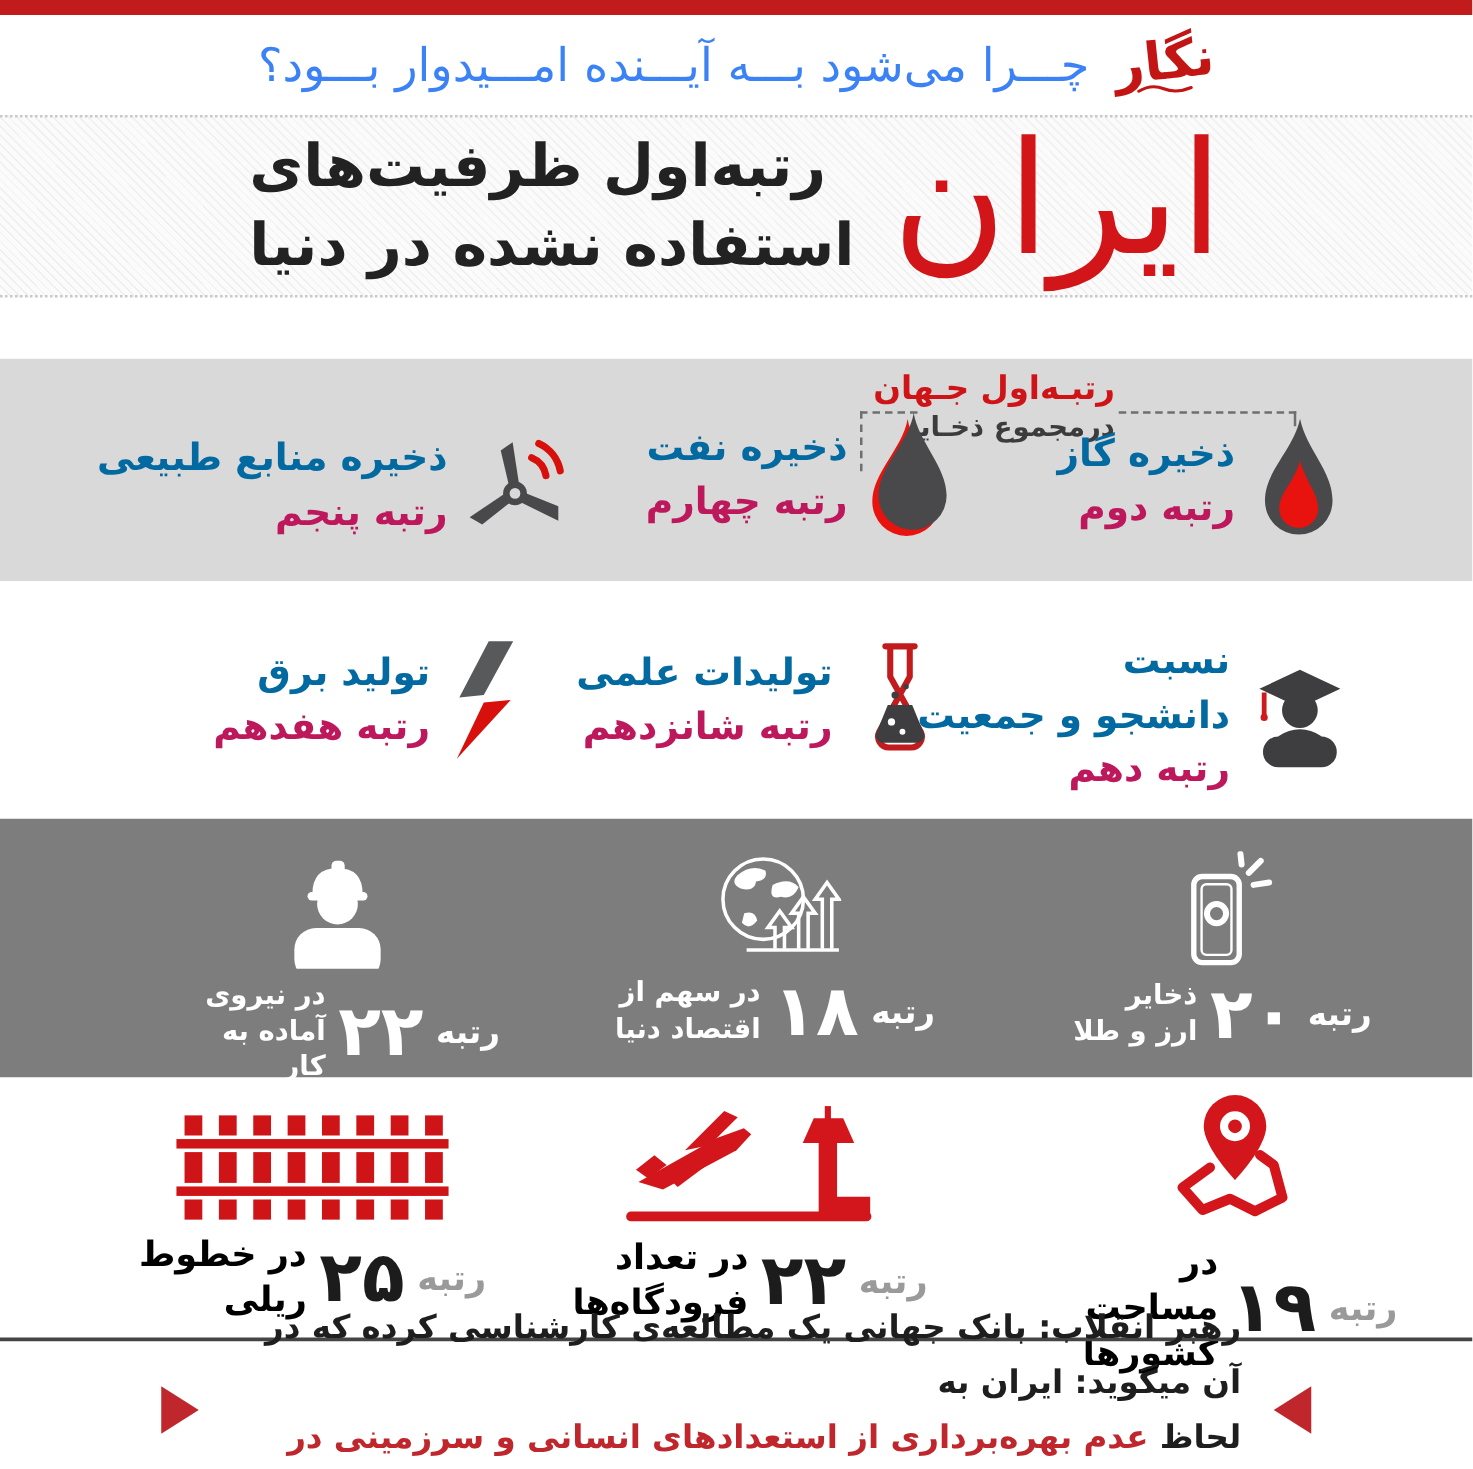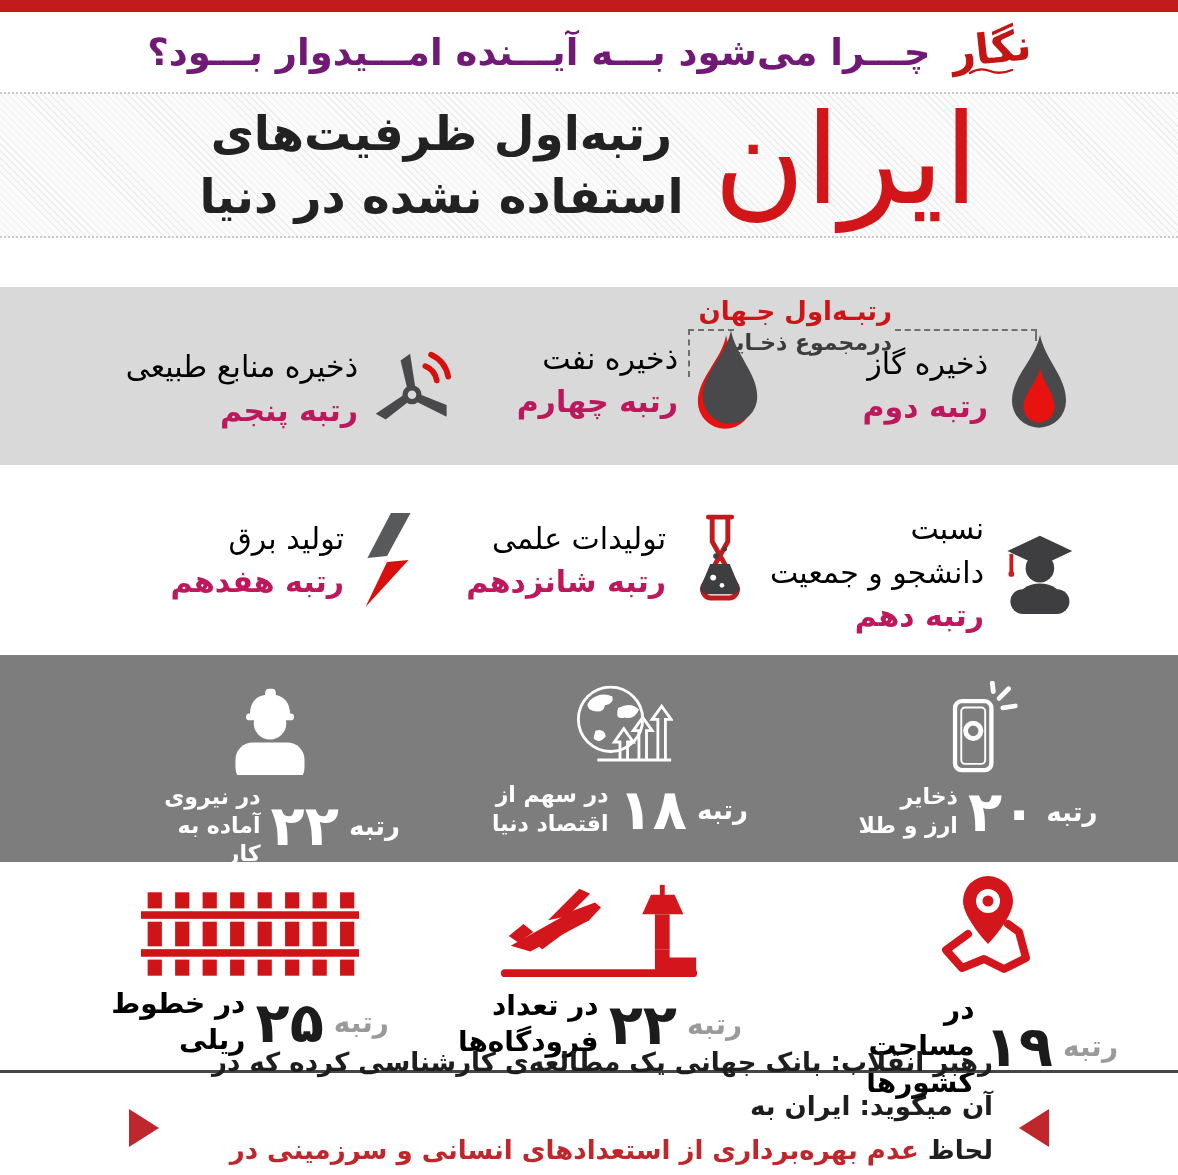--- a/index.html
+++ b/index.html
@@ -5,44 +5,44 @@
   * { margin:0; padding:0; box-sizing:border-box; }
   body { background:#fff; font-family:"DejaVu Sans", sans-serif; }
   #stage { position:relative; width:1178px; height:1175px; background:#fff; overflow:hidden; margin:0 auto; }
 
   
   .topbar { position:absolute; top:0; left:0; width:100%; height:12px; background:#c21b1b; }
 
   
   .header { position:absolute; top:12px; left:0; width:100%; height:80px;
             display:flex; align-items:center; justify-content:center; gap:20px; }
-  .question { font-size:37px; font-weight:bold; color:#701a75; direction:rtl; letter-spacing:0; }
+  .question { font-size:37px; font-weight:normal; color:#3b82f6; direction:rtl; letter-spacing:0; }
   .logo { display:flex; flex-direction:column; align-items:center; line-height:1; }
   .logo-text { color:#c41515; font-size:42px; font-weight:bold; transform:rotate(-6deg); }
   .logo-swash { margin-top:-4px; }
 
   
   .title-strip { position:absolute; top:92px; left:0; width:100%; height:146px;
      background:#fbfbfb;
      background-image:repeating-linear-gradient(45deg, rgba(0,0,0,0.05) 0px, rgba(0,0,0,0.05) 1px, transparent 1px, transparent 5px);
      border-top:2px dotted #c9c9c9; border-bottom:2px dotted #c9c9c9;
      display:flex; align-items:center; justify-content:center; gap:30px; }
-  .title-black { direction:rtl; text-align:center; font-size:47px; font-weight:bold; color:#222; line-height:1.35; }
+  .title-black { direction:rtl; text-align:left; font-size:47px; font-weight:bold; color:#222; line-height:1.35; }
   .title-iran { color:#d11519; font-size:125px; font-weight:normal; line-height:0.9; direction:rtl; padding-bottom:10px;text-align:right; }
 
   
   .band { position:absolute; left:0; width:100%; }
   .band-light { top:287px; height:178px; background:#d9d9d9; }
   .row-white-1 { top:465px; height:190px; background:#ffffff; }
   .band-dark { top:655px; height:207px; background:#7d7d7d; }
   .row-white-2 { top:862px; height:208px; background:#ffffff; }
 
   .item { position:absolute; display:flex; align-items:center; gap:14px; direction:rtl; }
   .item-text { direction:rtl; text-align:right; line-height:1.45; }
-  .lbl { font-size:30px; font-weight:normal; color:#000000; display:block; }
+  .lbl { font-size:30px; font-weight:bold; color:#0369a1; display:block; }
   .rank-red { font-size:30px; font-weight:bold; color:#be185d; display:block; }
 
   
   .annotation { position:absolute; top:8px; right:286px; direction:rtl; text-align:right; line-height:1.3; }
   .ann-1 { display:block; color:#cf1418; font-size:26px; font-weight:bold; }
   .ann-2 { display:block; color:#3c3c3c; font-size:22px; font-weight:bold; }
   .dash-right { position:absolute; top:42px; right:141px; width:142px; height:12px;
                 border-top:2px dashed #6f6f6f; border-right:2px dashed #6f6f6f; }
   .dash-left  { position:absolute; top:42px; right:444px; width:46px; height:48px;
                 border-top:2px dashed #6f6f6f; border-left:2px dashed #6f6f6f; }

